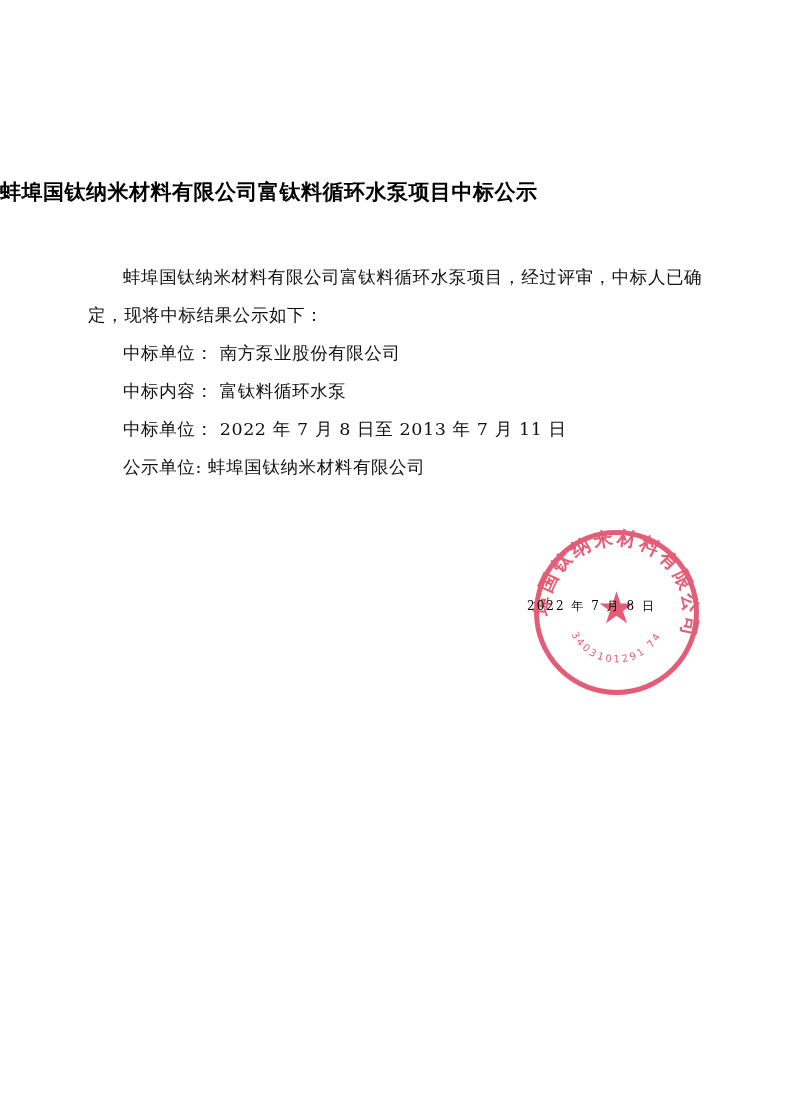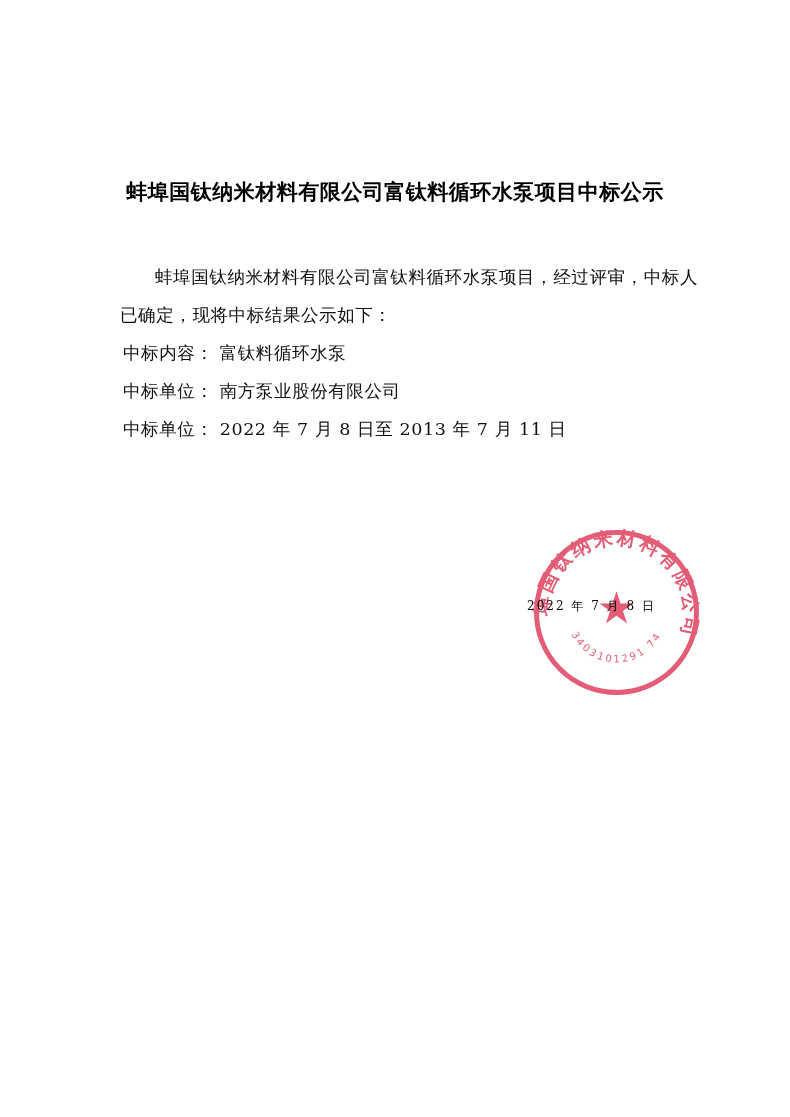--- a/index.html
+++ b/index.html
@@ -21,21 +21,21 @@
     width: 790px;
     height: 1117px;
     box-sizing: border-box;
   }
 
   .doc-title {
     position: absolute;
     top: 178px;
     left: 0;
     width: 790px;
-    text-align: center;
+    text-align: left;
     font-family: "DejaVu Sans", "Liberation Sans", sans-serif;
     font-weight: bold;
     font-size: 21px;
     letter-spacing: 0.5px;
     color: #000;
     white-space: nowrap;
   }
 
   .body-block {
     position: absolute;
@@ -46,21 +46,20 @@
 
   .para {
     font-size: 17.5px;
     line-height: 38px;
     letter-spacing: 0.6px;
     color: #111;
   }
 
   .para.indent {
     text-indent: 35px;
-    margin-left: 32px;
   }
 
   .line {
     font-size: 17.5px;
     line-height: 38px;
     letter-spacing: 0.6px;
     color: #111;
     padding-left: 35px;
     white-space: nowrap;
   }
@@ -102,34 +101,38 @@
 
 <div class="page">
 
   <div class="doc-title">蚌埠国钛纳米材料有限公司富钛料循环水泵项目中标公示</div>
 
   <div class="body-block">
 
     <div class="para indent">蚌埠国钛纳米材料有限公司富钛料循环水泵项目，经过评审，中标人已确定，现将中标结果公示如下：</div>
 
     <div class="line">
-      <span class="label">中标内容：</span>
-      <span class="value">富钛料循环水泵</span>
+      <span class="label">中标单位：</span>
+      <span class="value">南方泵业股份有限公司</span>
     </div>
 
     <div class="line">
-      <span class="label">中标单位：</span>
-      <span class="value">南方泵业股份有限公司</span>
+      <span class="label">中标内容：</span>
+      <span class="value">富钛料循环水泵</span>
     </div>
 
     <div class="line">
       <span class="label">中标单位：</span>
       <span class="value">2022 年 7 月 8 日至 2013 年 7 月 11 日</span>
     </div>
 
+    <div class="line">
+      <span class="label">公示单位:</span>
+      <span class="value">蚌埠国钛纳米材料有限公司</span>
+    </div>
 
   </div>
 
   <div class="date-line">2022 年 7 月 8 日</div>
 
   <div class="seal">
     <svg width="185" height="185" viewBox="0 0 185 185" xmlns="http://www.w3.org/2000/svg">
       <defs>
         <path id="ringPath" d="M 92.5,92.5 m -68,0 a 68,68 0 1,1 136,0 a 68,68 0 1,1 -136,0"></path>
         <path id="ringPathBottom" d="M 92.5,92.5 m -50,0 a 50,50 0 1,0 100,0"></path>

